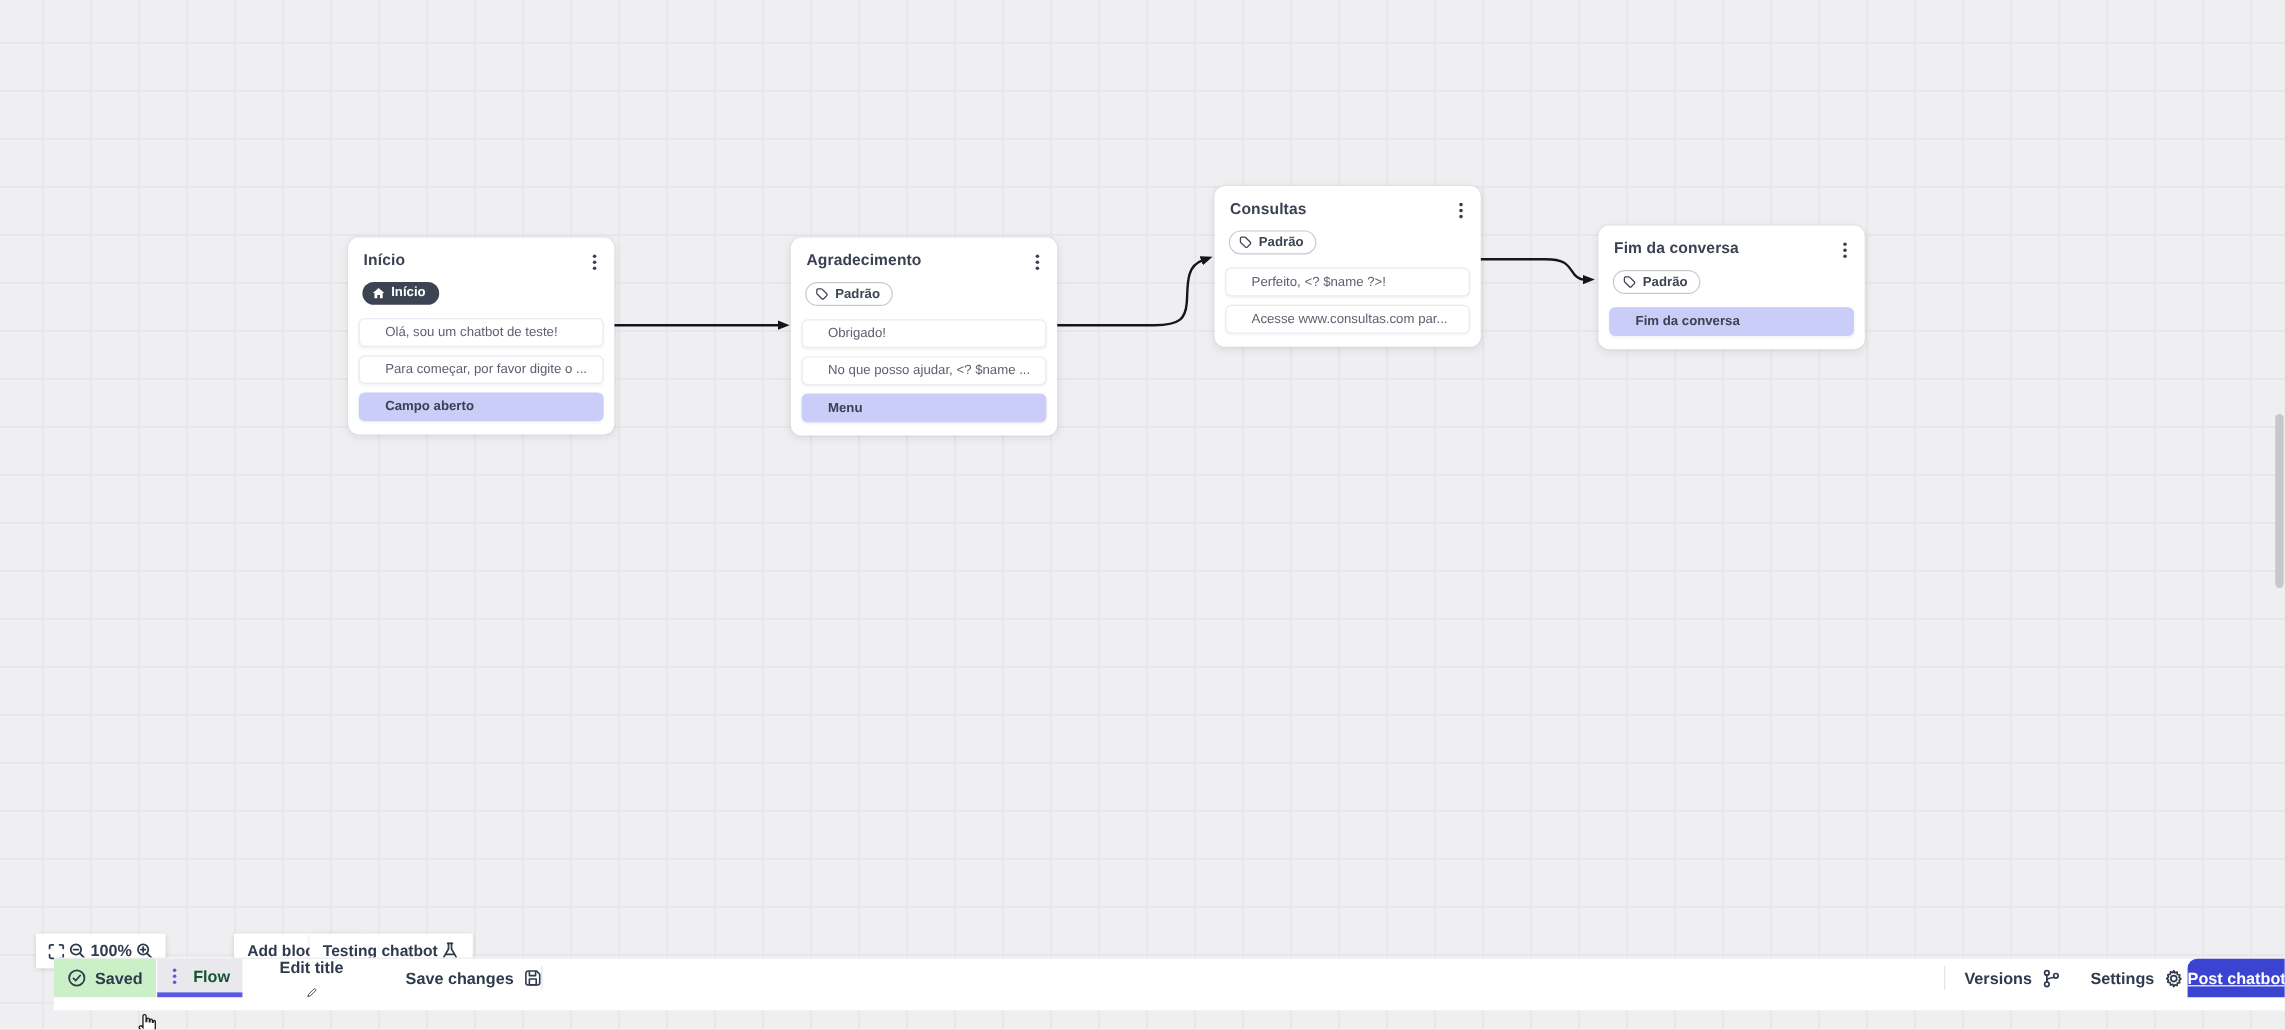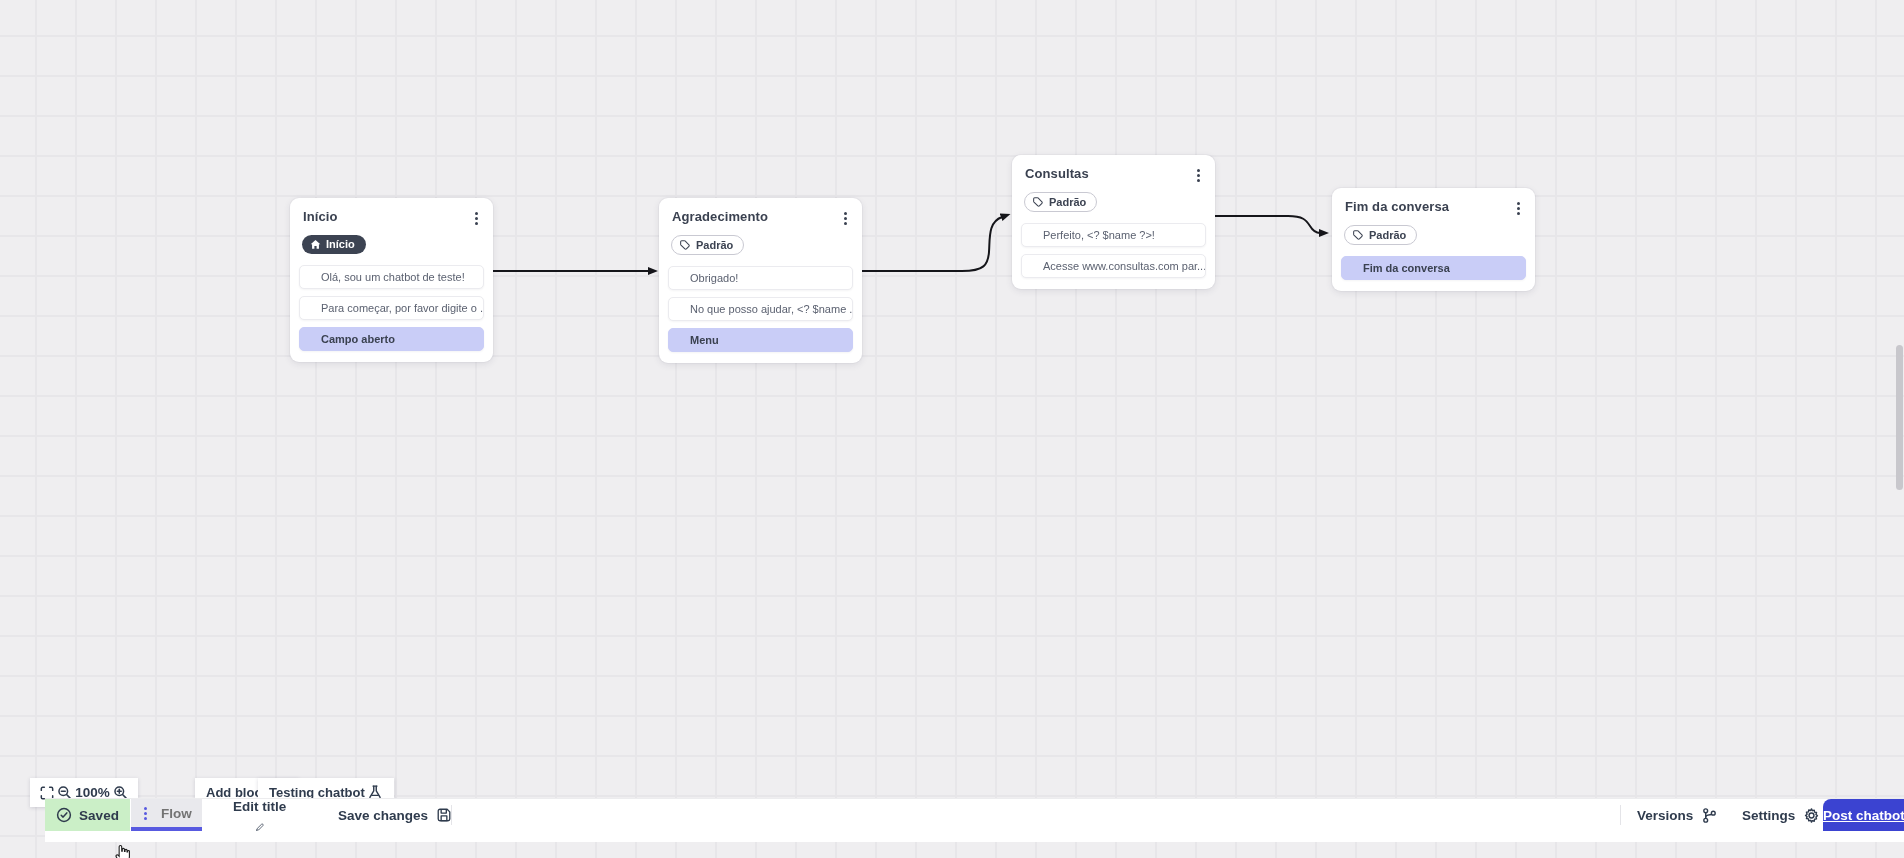--- a/index.html
+++ b/index.html
@@ -7,21 +7,21 @@
   .screen{position:relative;width:1904px;height:858px;overflow:hidden;background:#efeef0;}
 
   
   .canvas{position:absolute;inset:0;background-color:#efeef0;
     background-image:linear-gradient(#e7e6e9 2px,transparent 2px),
                      linear-gradient(90deg,#e7e6e9 2px,transparent 2px);
     background-size:40px 40px;background-position:-5px -5px;}
   .wires{position:absolute;inset:0;pointer-events:none;}
 
   
-  .block{position:absolute;width:203px;background:#fff;border-radius:9px;
+  .block{position:absolute;width:222px;background:#fff;border-radius:9px;
     box-shadow:0 2px 7px rgba(45,45,80,.10),0 0 0 1px rgba(40,40,70,.03);
     padding:10px 9px 11px;}
   .block-head{display:flex;justify-content:space-between;align-items:flex-start;padding:1px 1px 0 4px;}
   .block-title{font-size:13px;font-weight:700;color:#3a4150;letter-spacing:.1px;}
   .kebab{display:flex;flex-direction:column;gap:2px;padding:3px 5px;cursor:pointer;}
   .kebab i{width:3px;height:3px;border-radius:50%;background:#3a4150;}
   .badge{display:inline-flex;align-items:center;gap:5px;margin:7px 0 4px 3px;
     font-size:11px;font-weight:700;border-radius:12px;line-height:1;}
   .badge-dark{background:#3c4352;color:#fff;padding:4px 11px 4px 8px;}
   .badge-outline{background:#fff;color:#3c4352;border:1.5px solid #c9c9d2;padding:3px 10px 3px 7px;}
@@ -42,21 +42,21 @@
     padding:0 11px;font-size:13px;font-weight:700;color:#2f3b4d;cursor:pointer;}
   .fcard svg{display:block;}
   .zoomlabel{font-size:13.5px;font-weight:700;color:#2f3b4d;}
 
   
   .bottombar{position:absolute;left:0;top:798px;width:1904px;height:44px;background:#fff;
     border-top:1px solid #ececee;font-size:13.5px;font-weight:700;color:#2f3b4d;margin-left:45px;}
   .bb{position:absolute;top:0;height:32px;display:flex;align-items:center;gap:8px;cursor:pointer;}
   .saved{left:0;width:85px;background:#cbefc7;justify-content:center;gap:7px;}
   .flowtab{left:86px;width:71px;background:#e9e9ed;border-bottom:4px solid #585ae0;padding:0 0 0 8px;gap:9px;}
-  .flowtab .label{color:#737373;font-weight:700;}
+  .flowtab .label{color:#14532d;font-weight:700;}
   .kebab-blue i{background:#585ae0;}
   .divider{position:absolute;top:6px;width:1px;height:20px;background:#e4e4e8;}
   .btn-post{left:1778px;width:126px;background:#3b43d1;color:#fff;border-radius:8px 0 0 0;
     top:0;height:32px;justify-content:flex-start;gap:8px;text-decoration:underline;}
   .fold{position:absolute;right:0;bottom:0;width:27px;height:27px;
     background:linear-gradient(315deg,#878d97 0%,#c7cad0 55%,#dadce0 100%);
     clip-path:polygon(100% 0,100% 100%,0 100%);}
   .fold-dark{position:absolute;right:0;bottom:17px;width:10px;height:11px;background:#262b3f;
     clip-path:polygon(100% 0,100% 100%,0 0);}
 

